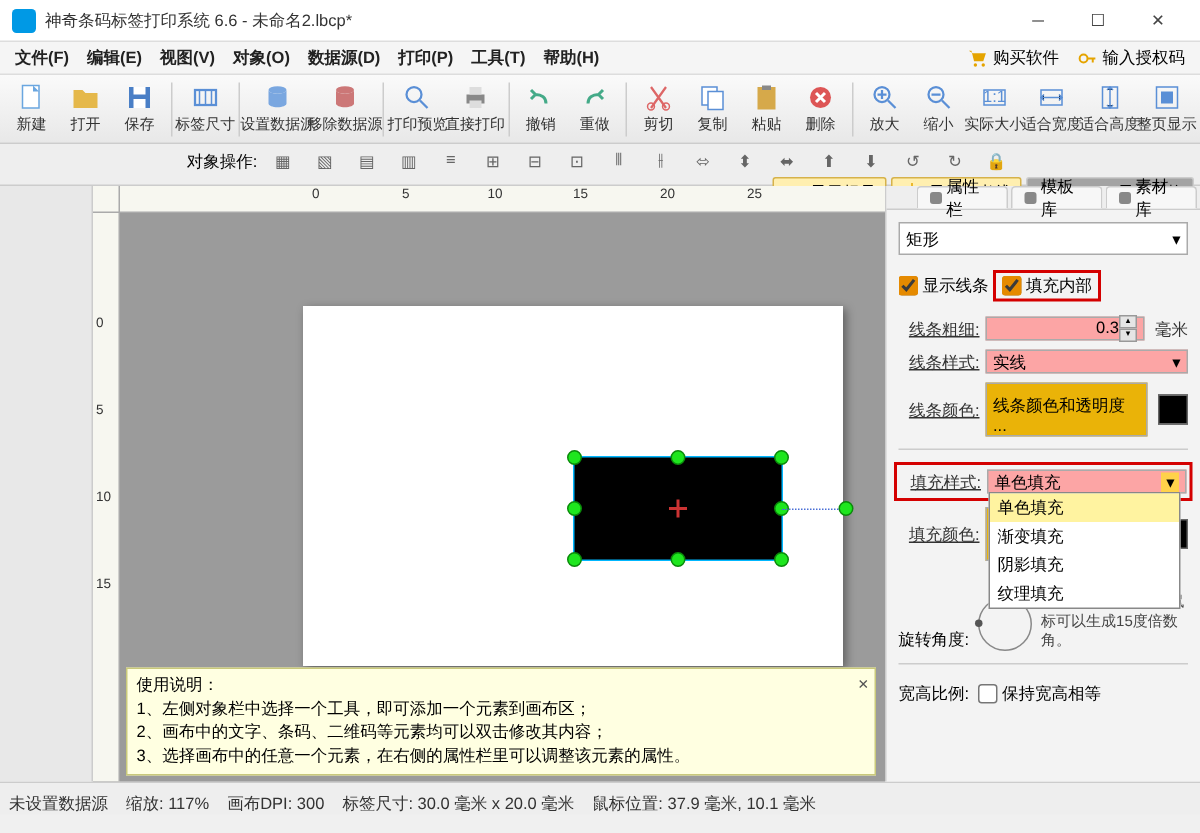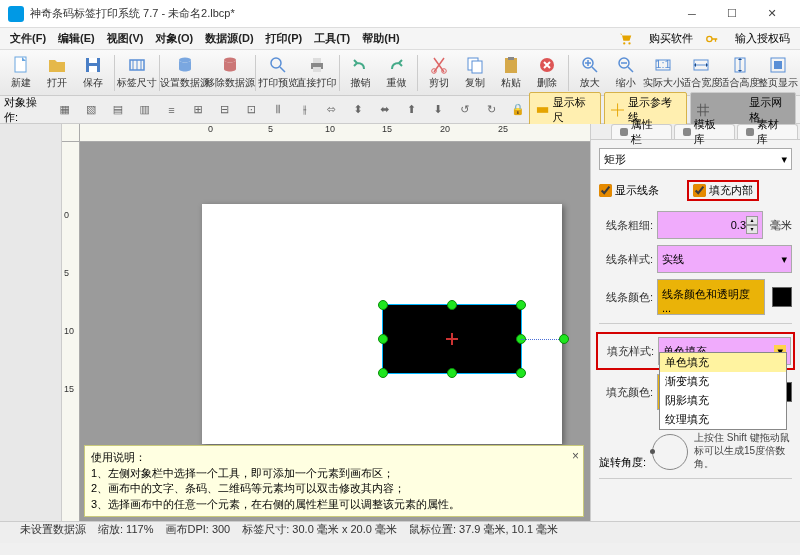--- a/index.html
+++ b/index.html
@@ -4,28 +4,28 @@
 <style>
 * { margin:0; padding:0; box-sizing:border-box; font-family:"Microsoft YaHei","SimSun",sans-serif; font-size:11px; }
 body { background:#f0f0f0; width:800px; height:555px; overflow:hidden; position:relative; }
 .titlebar { height:28px; background:#fff; display:flex; align-items:center; padding:0 8px; border-bottom:1px solid #ddd; }
 .titlebar .logo { width:16px; height:16px; background:#0099e5; border-radius:3px; margin-right:6px; }
 .titlebar .title { flex:1; color:#333; }
 .titlebar .winbtn { width:40px; height:28px; display:flex; align-items:center; justify-content:center; color:#444; }
 .menubar { height:22px; background:#f5f5f5; display:flex; align-items:center; padding:0 4px; border-bottom:1px solid #ddd; }
 .menubar .menuitem { padding:2px 6px; color:#222;font-weight:bold; }
 .menubar .spacer { flex:1; }
-.menubar .right-item { display:flex; align-items:center; gap:16px; padding:2px 6px; }
+.menubar .right-item { display:flex; align-items:center; gap:3px; padding:2px 6px; }
 .menubar .right-item .ico { width:14px; height:14px; }
 .toolbar { height:46px; background:linear-gradient(#fafafa,#e8e8e8); display:flex; align-items:center; padding:2px 4px; border-bottom:1px solid #ccc; gap:2px; }
 .toolbar .tbtn { display:flex; flex-direction:column; align-items:center; justify-content:center; padding:2px 4px; min-width:34px; height:42px; border:1px solid transparent; border-radius:2px; }
 .toolbar .tbtn .ico { width:20px; height:20px; margin-bottom:1px; }
 .toolbar .tbtn .lbl { font-size:10px; color:#333; white-space:nowrap; }
 .toolbar .sep { width:1px; height:36px; background:#ccc; margin:0 2px; }
-.toolstrip { height:28px; background:#eee; display:flex; align-items:center; padding:0 4px; border-bottom:1px solid #ccc; }
+.toolstrip { height:28px; background:#eee; display:flex; align-items:center; padding:0 4px; border-bottom:1px solid #ccc;flex-direction:column; }
 .toolstrip .left { display:flex; align-items:center; gap:6px; }
 .toolstrip .left .sbtn { width:22px; height:22px; display:flex; align-items:center; justify-content:center; color:#666; }
 .toolstrip .right { margin-left:auto; display:flex; gap:3px; }
 .toolstrip .tog { display:flex; align-items:center; gap:4px; padding:2px 6px; background:#ffefb0; border:1px solid #d6b24a; border-radius:2px; }
 .toolstrip .tog.grid { background:#a3a3a3; border-color:#ccc;gap:40px; }
 .toolstrip .tog .ico { width:14px; height:14px; }
 .workspace { display:flex; height:397px; }
 .objpanel { width:62px; background:#e8e8e8; border-right:1px solid #ccc; }
 .canvas-area { flex:1; background:#9b9b9b; position:relative; overflow:hidden; }
 .ruler-h { position:absolute; top:0; left:18px; right:0; height:18px; background:#f7f7f0; border-bottom:1px solid #aaa; }
@@ -42,51 +42,51 @@
 .center-cross::before { left:5px; top:0; width:2px; height:12px; }
 .center-cross::after { top:5px; left:0; height:2px; width:12px; }
 .hint-box { position:absolute; left:22px; bottom:4px; right:6px; background:#ffffe1; border:1px solid #c9c97a; padding:4px 6px; font-size:10px; line-height:1.4; }
 .hint-box .close { position:absolute; right:4px; top:2px; font-size:12px; color:#555; }
 .proppanel { width:210px; background:#f3f3f3; border-left:1px solid #ccc; display:flex; flex-direction:column; }
 .proptabs { display:flex; height:16px; border-bottom:1px solid #ccc; background:#eee; padding-left:20px; }
 .proptabs .tab { padding:3px 8px; border:1px solid #ccc; border-bottom:none; background:#f7f7f7; margin-right:2px; display:flex; align-items:center; gap:3px; border-radius:3px 3px 0 0; }
 .proptabs .tab .dot { width:8px;height:8px;background:#888;border-radius:2px; }
 .propbody { flex:1; padding:8px; overflow:auto; }
 .shape-select { width:100%; height:22px; border:1px solid #aaa; background:#fff; padding:0 4px; display:flex; align-items:center; justify-content:space-between; margin-bottom:10px; }
-.chk-row { display:flex; gap:28px; margin-bottom:10px; }
+.chk-row { display:flex; gap:3px; margin-bottom:10px; }
 .chk { display:flex; align-items:center; gap:3px; }
 .chk input { accent-color:#e58a00; }
 .chk.highlight { border:2px solid #d40000; padding:1px 4px; }
 .prop-row { display:flex; align-items:center; margin-bottom:6px; gap:4px; }
-.prop-row .plabel { width:54px; text-align:right; color:#333; }
-.prop-row .pfield { flex:1; height:28px; border:1px solid #aaa; background:#f0abfc; display:flex; align-items:center; padding:0 4px; justify-content:space-between; position:relative; }
+.prop-row .plabel { width:54px; text-align:right; color:#333;text-decoration:underline; }
+.prop-row .pfield { flex:1; height:16px; border:1px solid #aaa; background:#fca5a5; display:flex; align-items:center; padding:0 4px; justify-content:space-between; position:relative; }
 .prop-row .unit { color:#333; margin-left:3px; }
 .spin { display:flex; flex-direction:column; width:12px; }
 .spin div { height:9px; background:#e5e5e5; border:1px solid #999; font-size:6px; text-align:center; line-height:6px; }
 .color-btn { flex:1; height:36px; border:1px solid #aaa; background:#eab308; padding:0 4px; display:flex; align-items:flex-end; }
 .swatch { width:20px; height:20px; background:#000; border:1px solid #666; margin-left:3px; }
 .fill-section { border:2px solid #d40000; padding:3px 2px 0 2px; margin:6px -3px 4px -3px; }
 .dropdown-open { position:absolute; left:60px; top:20px; width:128px; background:#fff; border:1px solid #888; z-index:10; }
 .dropdown-open .opt { padding:2px 5px; }
 .dropdown-open .opt.sel { background:#fff3a0; }
 .rotate-row { display:flex; align-items:flex-end; gap:6px; margin-top:8px; }
 .rotate-row .wheel { width:36px; height:36px; border:1px solid #888; border-radius:50%; position:relative; }
 .rotate-row .wheel::after { content:""; position:absolute; width:5px; height:5px; background:#555; border-radius:50%; left:-3px; top:14px; }
 .rotate-row .desc { flex:1; font-size:10px; color:#444; line-height:1.3; }
 .ratio-row { display:flex; align-items:center; gap:6px; margin-top:12px; }
-.statusbar { height:22px; background:#eee; border-top:1px solid #ccc; display:flex; align-items:flex-start; padding:0 20px; gap:12px; font-size:10.5px; color:#333; }
+.statusbar { height:22px; background:#eee; border-top:1px solid #ccc; display:flex; align-items:flex-end; padding:0 6px; gap:12px; font-size:10.5px; color:#333; }
 .divider-h { height:1px; background:#ccc; margin:8px 0; }
 svg { display:block; }
 </style>
 </head>
 <body>
 
 <div class="titlebar">
   <div class="logo"></div>
-  <div class="title">神奇条码标签打印系统 7.7 - 未命名2.lbcp*</div>
+  <div class="title">神奇条码标签打印系统 6.6 - 未命名2.lbcp*</div>
   <div class="winbtn">─</div>
   <div class="winbtn">☐</div>
   <div class="winbtn">✕</div>
 </div>
 
 <div class="menubar">
   <span class="menuitem">文件(F)</span>
   <span class="menuitem">编辑(E)</span>
   <span class="menuitem">视图(V)</span>
   <span class="menuitem">对象(O)</span>
@@ -427,20 +427,27 @@
           <div class="opt">纹理填充</div>
         </div>
       </div>
 
       <div class="rotate-row">
         <span class="plabel">旋转角度:</span>
         <div class="wheel"></div>
         <div class="desc">说明：在左侧小圆点上按住 Shift 键拖动鼠标可以生成15度倍数角。</div>
       </div>
       <div class="divider-h"></div>
+      <div class="ratio-row">
+        <span class="plabel">宽高比例:</span>
+        <label class="chk">
+            <input type="checkbox" style="">
+            <span>保持宽高相等</span>
+          </label>
+      </div>
     </div>
   </div>
 </div>
 
 <div class="statusbar">
   <span>未设置数据源</span>
   <span>缩放: 117%</span>
   <span>画布DPI:  300</span>
   <span>标签尺寸:  30.0 毫米 x 20.0 毫米</span>
   <span>鼠标位置:  37.9 毫米,  10.1 毫米</span>

